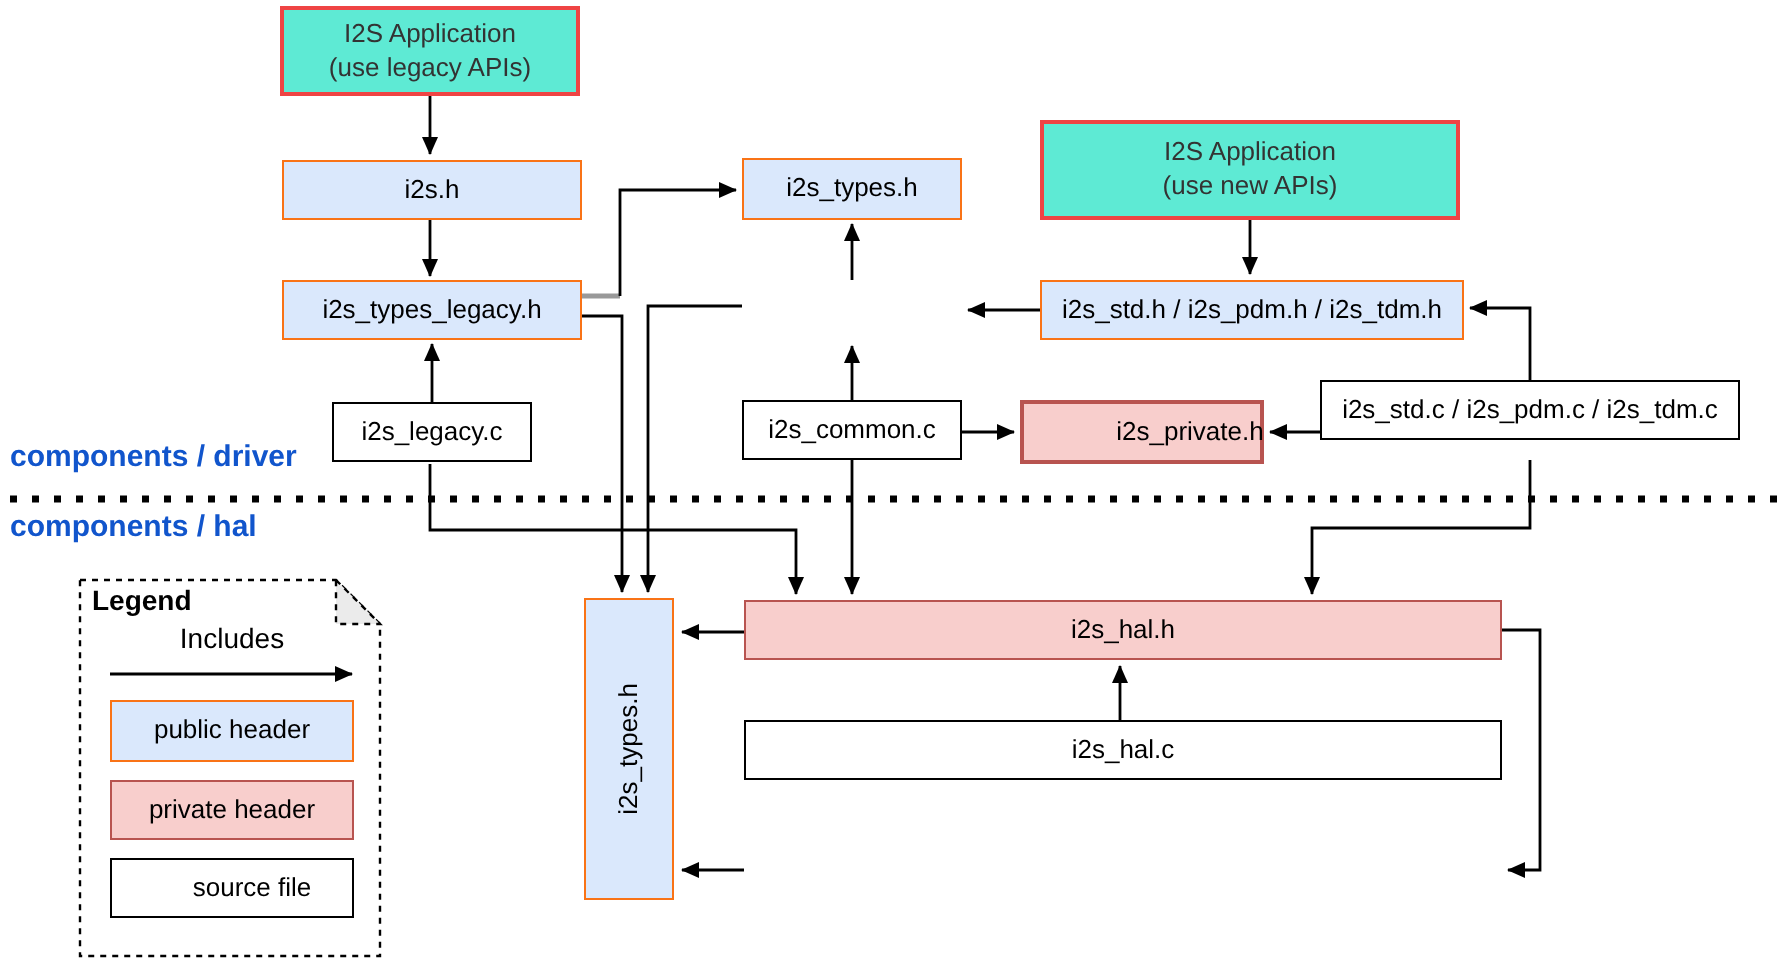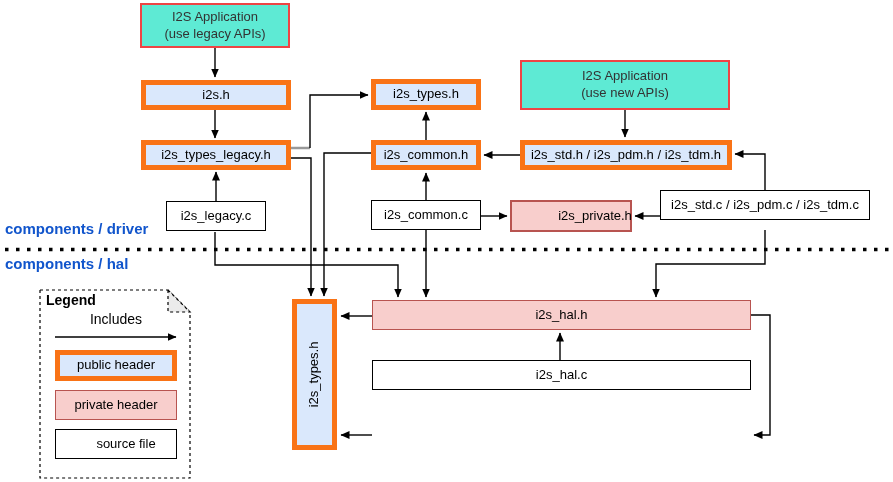--- a/index.html
+++ b/index.html
@@ -5,21 +5,21 @@
   html,body{margin:0;padding:0;background:#ffffff;}
   #stage{
     position:relative;width:893px;height:482px;background:#ffffff;
     font-family:"Liberation Sans",sans-serif;overflow:hidden;
   }
   .box{
     position:absolute;box-sizing:border-box;display:flex;align-items:center;
     justify-content:center;text-align:center;font-size:13px;color:#000;
     line-height:1.3;white-space:nowrap;
   }
-  .public{background:#dae8fc;border:5px solid #f97316;}
+  .public{background:#dae8fc;border:1px solid #f97316;}
   .private{background:#f8cecc;border:1.5px solid #b85450;}
   .private.thick{border-width:2px;padding-left:48px;}
   .app{background:#5eead4;border:2px solid #ef4444;color:#333333;white-space:normal;}
   .source{background:#ffffff;border:1.5px solid #000000;}
   .vertical span{transform:rotate(-90deg);transform-origin:center;display:block;}
   .section-label{
     position:absolute;font-size:15px;font-weight:bold;color:#1155cc;white-space:nowrap;
   }
   #connector-layer{position:absolute;left:0;top:0;pointer-events:none;}
   .legend-title{position:absolute;left:46px;top:292px;font-size:14px;font-weight:bold;color:#000;}
@@ -83,21 +83,20 @@
   </div>
 
   <div class="box public" style="left:141px;top:80px;width:150px;height:30px;">i2s.h</div>
 
   <div class="box public" style="left:141px;top:140px;width:150px;height:30px;">i2s_types_legacy.h</div>
 
   <div class="box source" style="left:166px;top:201px;width:100px;height:30px;">i2s_legacy.c</div>
 
   <div class="box public" style="left:371px;top:79px;width:110px;height:31px;">i2s_types.h</div>
 
-  <div class="box public" style="left:371px;top:140px;width:110px;height:30px;">i2s_common.h</div>
 
   <div class="box source" style="left:371px;top:200px;width:110px;height:30px;">i2s_common.c</div>
 
   <div class="box app" style="left:520px;top:60px;width:210px;height:50px;flex-direction:column;">
     <div>I2S Application</div>
     <div>(use new APIs)</div>
   </div>
 
   <div class="box public" style="left:520px;top:140px;width:212px;height:30px;">i2s_std.h / i2s_pdm.h / i2s_tdm.h</div>
 

